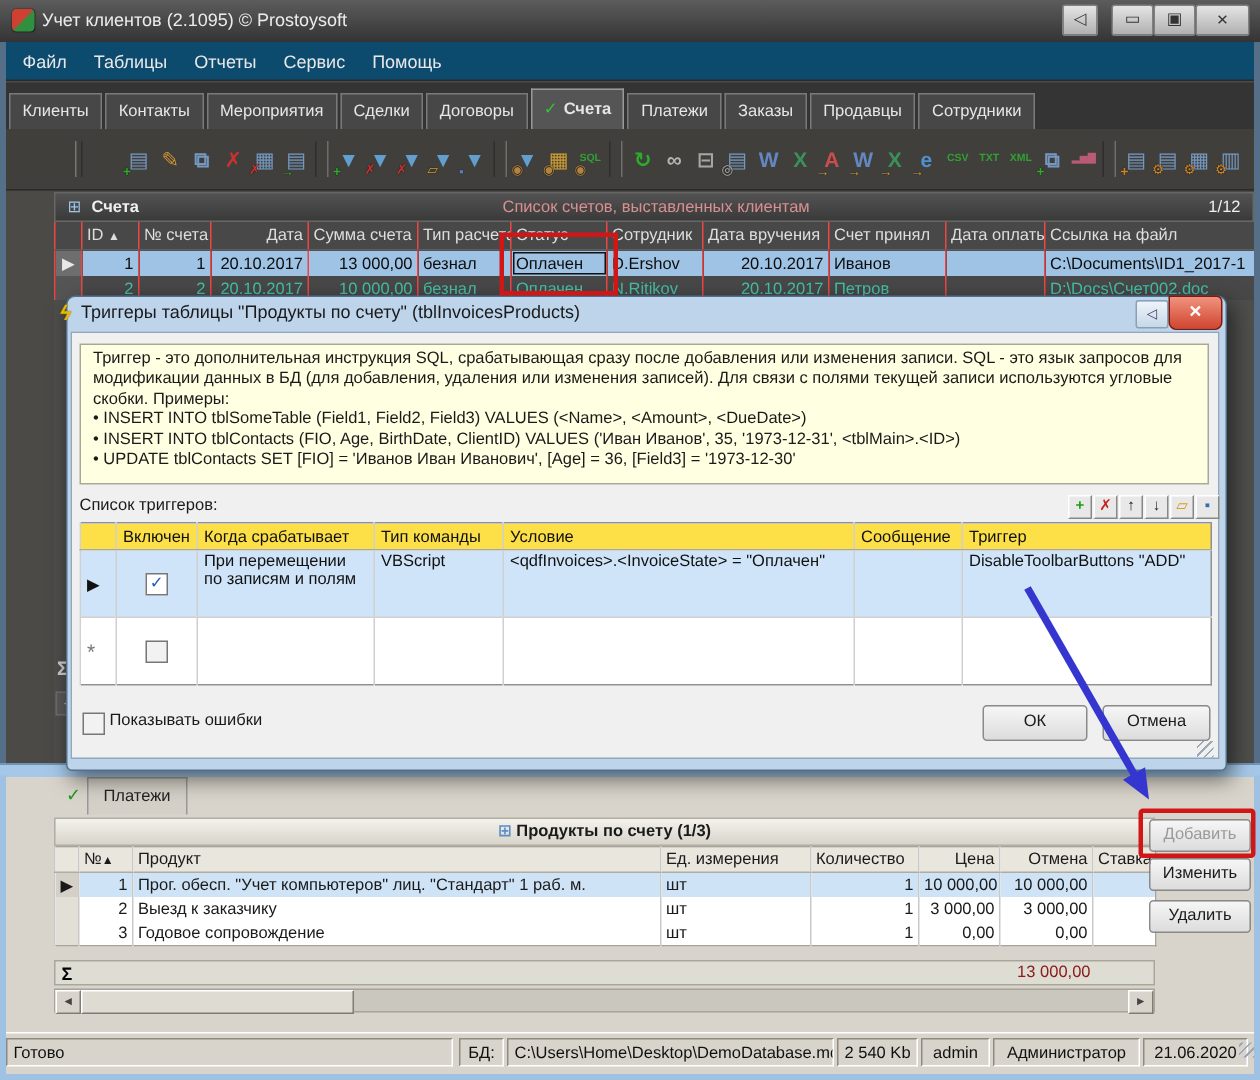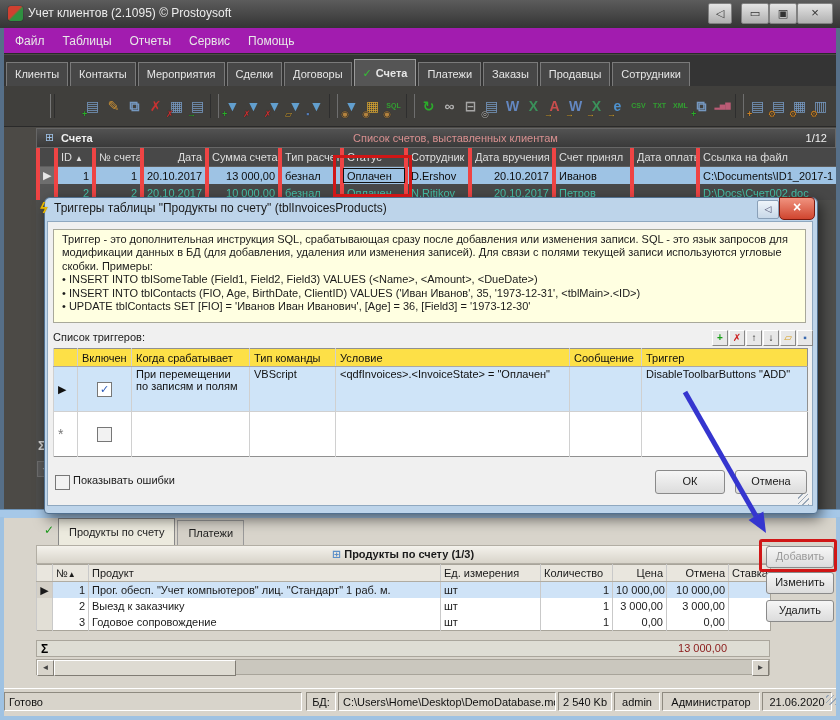--- a/index.html
+++ b/index.html
@@ -5,37 +5,37 @@
   html,body{margin:0;padding:0;}
   body{font-family:"Liberation Sans","DejaVu Sans",sans-serif;background:#888;}
   #stage{position:relative;width:840px;height:720px;overflow:hidden;background:#d8d4cb;outline:1px solid #444;}
   .abs{position:absolute;}
   
   .topbg{left:0;top:0;width:840px;height:517px;background:#4c4a46;}
   .titlebar{left:0;top:0;width:840px;height:28px;background:linear-gradient(#5c5c5c,#343434);color:#eee;}
   .title-text{left:28px;top:6px;font-size:12px;color:#ececec;white-space:nowrap;}
   .appicon{left:8px;top:6px;width:15px;height:15px;border-radius:3px;background:linear-gradient(135deg,#d04030 45%,#2f9040 55%);box-shadow:0 0 1px #000;}
   .winbtn{top:3px;height:19px;background:linear-gradient(#e4e4e4,#b0b0b0);border:1px solid #808080;border-radius:2px;color:#333;font-size:11px;line-height:18px;text-align:center;}
-  .menubar{left:0;top:28px;width:840px;height:26px;background:#a21caf;border-bottom:1px solid #2a2a2a;display:flex;align-items:center;padding-left:6px;box-sizing:border-box;}
+  .menubar{left:0;top:28px;width:840px;height:26px;background:#0c4a6e;border-bottom:1px solid #2a2a2a;display:flex;align-items:center;padding-left:6px;box-sizing:border-box;}
   .menuitem{color:#e8e8e8;font-size:12px;padding:0 9px;line-height:24px;}
   .tabbar{left:0;top:55px;width:840px;height:31px;background:#343434;display:flex;align-items:flex-end;padding-left:6px;box-sizing:border-box;}
   .tab{height:23px;line-height:23px;padding:0 8px;background:#474747;border:1px solid #7a7a7a;border-bottom:none;color:#e6e6e6;font-size:11px;margin-right:2px;white-space:nowrap;}
   .tab.active{background:#555;height:26px;line-height:26px;border-color:#9a9a9a;font-weight:bold;}
   .tab .chk{color:#35c035;font-weight:bold;margin-right:4px;}
   .toolbar{left:0;top:86px;width:840px;height:40px;background:#403f3c;border-bottom:1px solid #2a2a2a;}
   .tgrip{left:50px;top:94px;width:3px;height:24px;border-left:1px solid #777;border-right:1px solid #2e2e2e;}
   .ticons{left:82px;top:92px;display:flex;align-items:center;height:28px;}
   .tbi{position:relative;width:21px;height:24px;text-align:center;opacity:.85;}
   .tbi .g{font-style:normal;font-size:14px;line-height:24px;font-weight:bold;}
   .tbi .b{font-style:normal;position:absolute;left:0;bottom:-1px;font-size:9px;font-weight:bold;text-shadow:0 0 1px #000;}
   .sep{width:7px;height:24px;border-left:1px solid #2e2e2e;border-right:1px solid #6e6e6e;margin:0 3px 0 2px;}
   
   .capbar{left:36px;top:128px;width:800px;height:20px;background:linear-gradient(#525252,#3a3a3a);border:1px solid #666;box-sizing:border-box;color:#f0f0f0;font-size:11px;}
   .invtbl{left:36px;top:148px;border-collapse:collapse;table-layout:fixed;width:800px;background:#484848;}
-  .invtbl td{height:17px;font-size:11px;padding:0 3px;border-left:4px solid #ef4444;overflow:hidden;white-space:nowrap;color:#dcdcdc;}
+  .invtbl td{height:17px;font-size:11px;padding:0 3px;border-left:1px solid #ef4444;overflow:hidden;white-space:nowrap;color:#dcdcdc;}
   .invtbl tr.hdr td{height:18px;border-bottom:1px solid #5e5e5e;color:#dedede;}
   .invtbl td.mar{color:#e09090;}
   .invtbl tr.sel td{background:#9ec3e4;color:#0d0d0d;}
   .invtbl tr.row2 td{color:#45c0a8;}
   .r{text-align:right;} .c{text-align:center;}
   .focusbox{outline:1px solid #111;outline-offset:-2px;}
   .behind{left:36px;top:200px;width:800px;height:312px;background:#4e4e4c;}
   .sigma-d{left:38px;top:438px;color:#cfcfcf;font-size:13px;font-weight:bold;}
   .scrl-d{left:37px;top:461px;width:14px;height:14px;background:#5a5a5a;color:#aaa;font-size:8px;line-height:14px;text-align:center;border:1px solid #6e6e6e;}
   .dimborder{background:#566f88;}
@@ -161,21 +161,21 @@
     <span class="sep"></span>
     <span class="tbi"><i class="g" style="color: rgb(127, 168, 216);">▤</i><i class="b" style="color: rgb(232, 144, 32);">+</i></span>
     <span class="tbi"><i class="g" style="color: rgb(127, 168, 216);">▤</i><i class="b" style="color: rgb(232, 144, 32);">⚙</i></span>
     <span class="tbi"><i class="g" style="color: rgb(127, 168, 216);">▦</i><i class="b" style="color: rgb(232, 144, 32);">⚙</i></span>
     <span class="tbi"><i class="g" style="color: rgb(127, 168, 216);">▥</i><i class="b" style="color: rgb(232, 144, 32);">⚙</i></span>
   </div>
 
   <div class="abs capbar">
     <span class="abs" style="left:8px;top:2px;color:#9fc2e8;">⊞</span>
     <span class="abs" style="left:24px;top:3px;font-weight:bold;">Счета</span>
-    <span class="abs" style="left:316px;top:3px;color:#d89090;">Список счетов, выставленных клиентам</span>
+    <span class="abs" style="left:298px;top:3px;color:#d89090;">Список счетов, выставленных клиентам</span>
     <span class="abs" style="right:8px;top:3px;">1/12</span>
   </div>
 
   <table class="abs invtbl">
     <colgroup>
         <col style="width:18px">
         <col style="width:38px">
         <col style="width:48px">
         <col style="width:65px">
         <col style="width:73px">
@@ -313,21 +313,20 @@
     </table>
 
   <div class="cb off abs" style="left:55px;top:473px;z-index:102;"></div>
   <div class="abs lbl" style="left:73px;top:474px;z-index:102;">Показывать ошибки</div>
   <div class="abs btn" style="left:655px;top:470px;width:68px;height:22px;line-height:20px;">ОК</div>
   <div class="abs btn" style="left:735px;top:470px;width:70px;height:22px;line-height:20px;">Отмена</div>
   <div class="abs grip" style="left:798px;top:494px;width:11px;height:11px;z-index:102;"></div>
 
   <div class="abs bchk">✓</div>
   <div class="abs" style="left:58px;top: 518px;display:flex;align-items:flex-end;">
-    <span class="btab active">Продукты по счету</span>
     <span class="btab">Платежи</span>
   </div>
 
   <div class="abs pcap">
     <span style="color:#5b8fc8;">⊞</span>
     <span>Продукты по счету (1/3)</span>
   </div>
 
   <table class="prodtbl">
     <colgroup>

